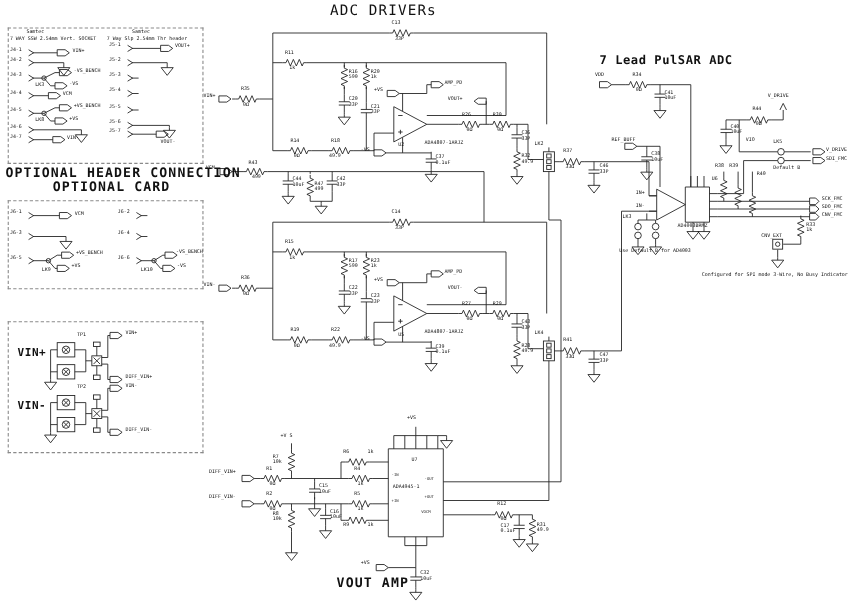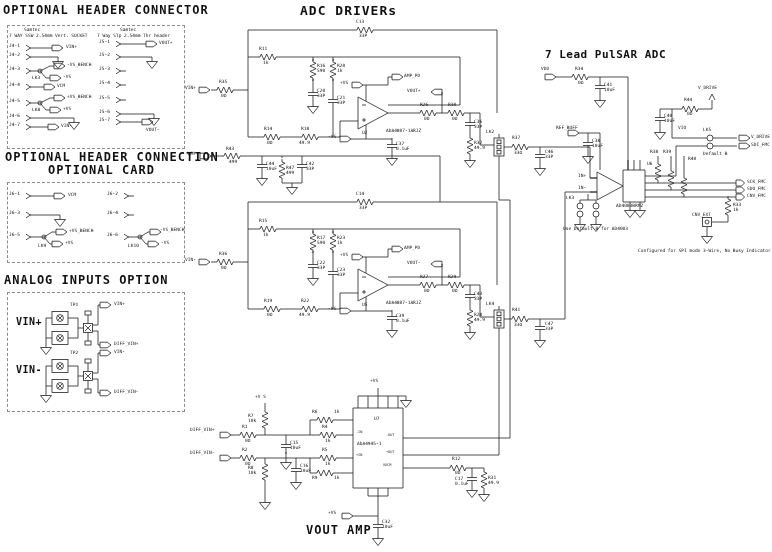--- a/index.html
+++ b/index.html
@@ -4,21 +4,21 @@
 <style>
   html,body{margin:0;padding:0;background:#fff;}
   #canvas{position:relative;width:772px;height:552px;background:#fff;overflow:hidden;
           font-family:"DejaVu Sans Mono",monospace;}
   .l{position:absolute;font-family:"DejaVu Sans Mono",monospace;color:#111;
      white-space:nowrap;font-size:4.5px;line-height:1.1;}
   .s35{font-size:3.5px;color:#222;}
   .s10{font-size:10px;font-weight:bold;letter-spacing:.5px;}
   .s11{font-size:11px;font-weight:bold;letter-spacing:.5px;}
   .s12{font-size:12px;font-weight:bold;letter-spacing:1px;}
-  .s13{font-size:13px;font-weight:bold;letter-spacing:1px;}
+  .s13{font-size:13px;font-weight:normal;letter-spacing:1px;}
   .stk{text-align:left;line-height:1.2;}
   .dash{position:absolute;border:1px dashed #8a8a8a;}
   svg.wires{position:absolute;left:0;top:0;}
   .w{stroke:#222;fill:none;stroke-width:.8;}
 </style>
 </head>
 <body>
 
 <div id="canvas">
 
@@ -294,26 +294,24 @@
           <use href="#gnd" x="472" y="488"></use>
     <use href="#rv" x="484" y="480"></use>
           <use href="#gnd" x="484" y="492"></use>
     <use href="#arr" x="342" y="516"></use>
           <use href="#cv" x="378" y="526"></use>
           <use href="#gnd" x="378" y="536"></use>
   </g>
 </g>
 </svg>
 
-<div class="l s12" style="left:3px;top:4px">OPTIONAL HEADER CONNECTOR</div>
 <div class="l s13" style="left:300px;top:4px">ADC DRIVERs</div>
 <div class="l s11" style="left:545px;top:49px">7 Lead PulSAR ADC</div>
 <div class="l s12" style="left:5px;top:151px">OPTIONAL HEADER CONNECTION</div>
 <div class="l s12" style="left:48px;top:164px">OPTIONAL CARD</div>
-<div class="l s12" style="left:4px;top:274px">ANALOG INPUTS OPTION</div>
 <div class="l s12" style="left:306px;top:524px">VOUT AMP</div>
 
 <div class="l" style="left:24px;top:28px">Samtec</div>
 <div class="l" style="left:9px;top:34px">7 WAY SSW 2.54mm Vert. SOCKET</div>
 <div class="l" style="left:120px;top:28px">Samtec</div>
 <div class="l" style="left:97px;top:34px">7 Way Slp 2.54mm Thr header</div>
 <div class="l" style="left:9px;top:44px">J4-1</div>
 <div class="l" style="left:9px;top:53px">J4-2</div>
 <div class="l" style="left:9px;top:67px">J4-3</div>
 <div class="l" style="left:9px;top:83px">J4-4</div>

